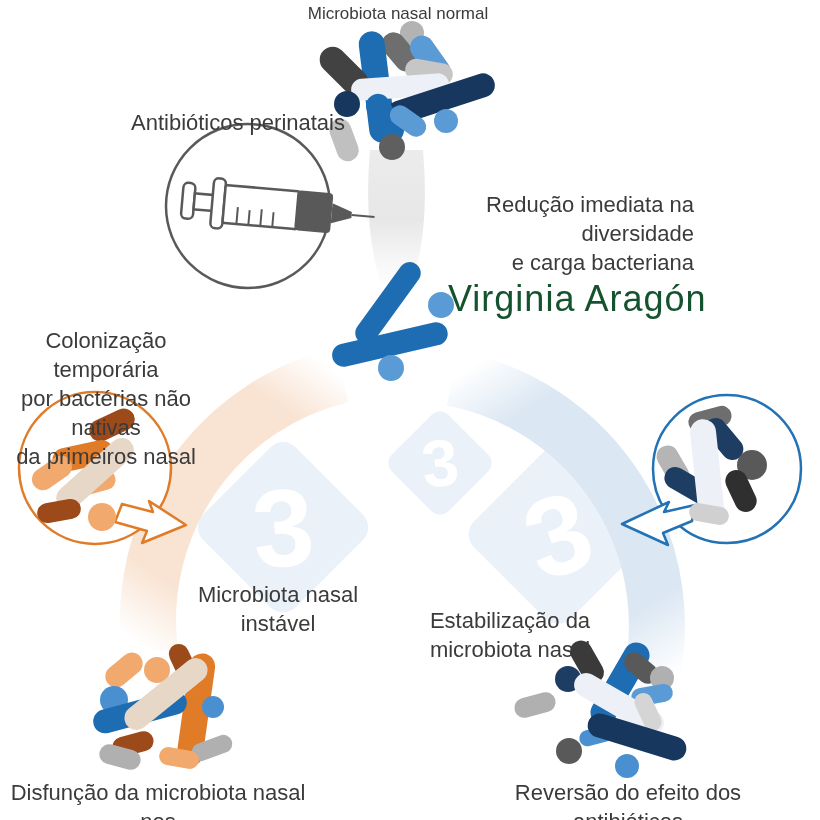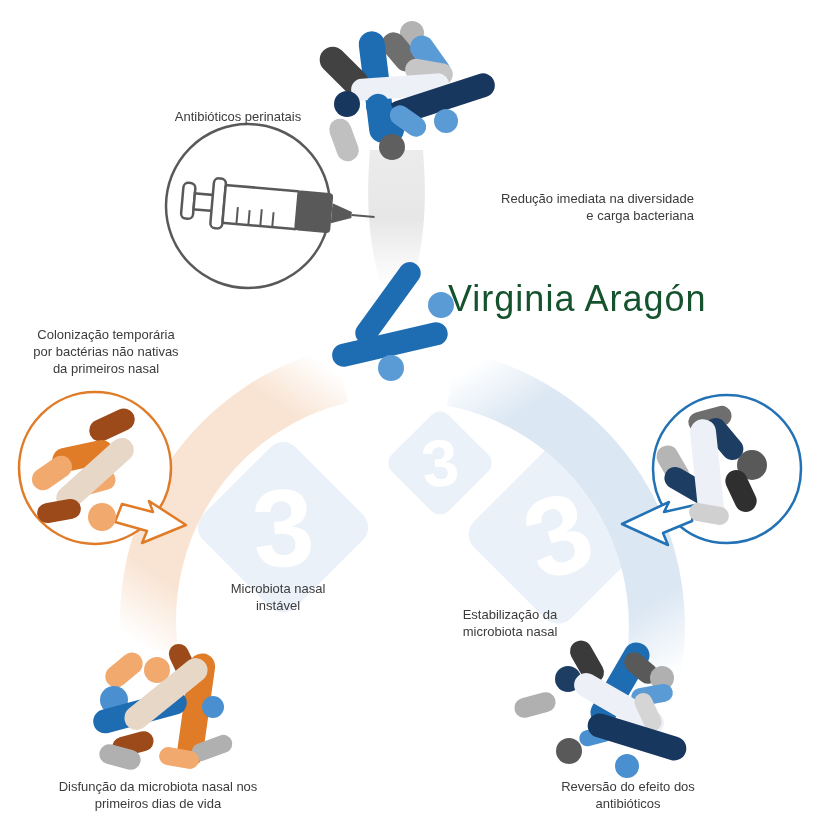--- a/index.html
+++ b/index.html
@@ -1,20 +1,20 @@
 <!DOCTYPE html>
 <html><head>
 <meta charset="utf-8">
 <style>
   html,body{margin:0;padding:0;background:#fff;}
   .canvas{position:relative;width:820px;height:820px;background:#ffffff;overflow:hidden;
           font-family:"Liberation Sans",sans-serif;}
   .gfx{position:absolute;left:0;top:0;z-index:2;}
   .label{position:absolute;z-index:3;text-align:center;white-space:pre-line;
-         color:#3b3b3b;font-size:13px;line-height:1.32;}
+         color:#3b3b3b;font-size:22px;line-height:1.32;}
   .watermark-author{position:absolute;left:448px;top:278px;z-index:1;
          font-size:36px;color:#14532d;letter-spacing:1px;font-weight:400;
          font-family:"Liberation Sans",sans-serif;}
 </style>
 </head>
 <body>
 
 <div class="canvas">
 
   <div class="watermark-author">Virginia Aragón</div>
@@ -158,20 +158,21 @@
       <rect x="631" y="686" width="42" height="18" rx="9" fill="#5b9bd5" transform="rotate(-10 652 695)"></rect>
       <rect x="569" y="692" width="100" height="24" rx="12" fill="#edf1f7" transform="rotate(30 619 704)"></rect>
       <rect x="628" y="703" width="40" height="18" rx="9" fill="#d5d5d5" transform="rotate(65 648 712)"></rect>
       <rect x="579" y="728" width="34" height="16" rx="8" fill="#4a90d0" transform="rotate(-15 596 736)"></rect>
       <rect x="586" y="725" width="102" height="24" rx="12" fill="#17375e" transform="rotate(17 637 737)"></rect>
       <circle cx="569" cy="751" r="13" fill="#595959"></circle>
       <circle cx="627" cy="766" r="12" fill="#4a90d0"></circle>
     </g>
   </svg>
 
+  <div class="label" style="left:268px;top:3px;width:260px;font-size:17px;">Microbiota nasal normal</div>
   <div class="label" style="left:118px;top:108px;width:240px;">Antibióticos perinatais</div>
   <div class="label" style="left:414px;top:190px;width:280px;text-align:right;">Redução imediata na diversidade
 e carga bacteriana</div>
   <div class="label" style="left:0px;top:326px;width:212px;">Colonização temporária
 por bactérias não nativas
 da primeiros nasal</div>
   <div class="label" style="left:178px;top:580px;width:200px;">Microbiota nasal
 instável</div>
   <div class="label" style="left:410px;top:574px;width:200px;margin-top:32px;">Estabilização da
 microbiota nasal</div>

